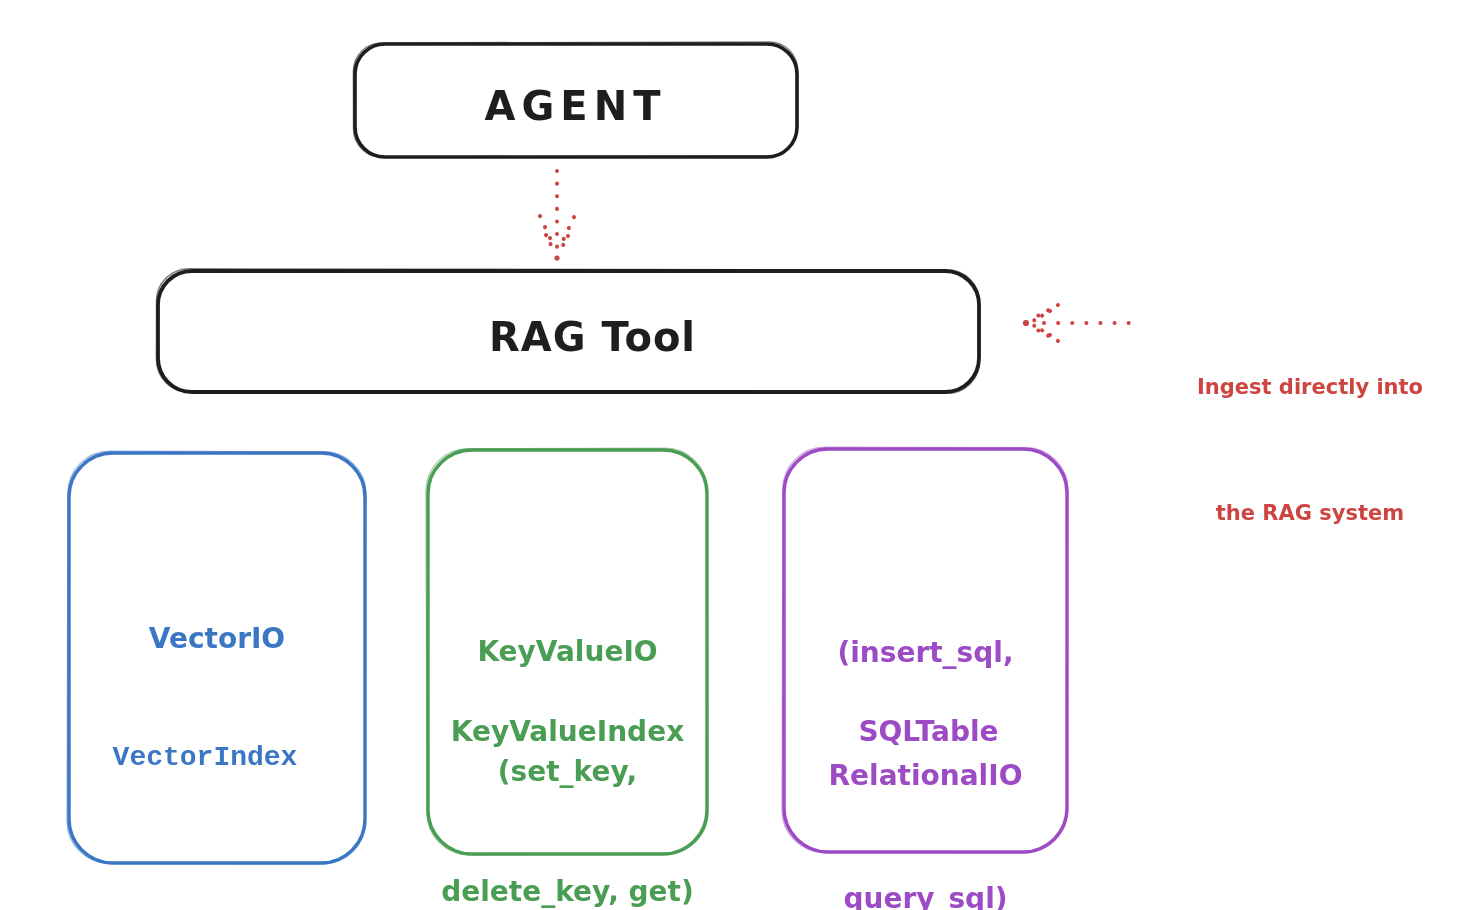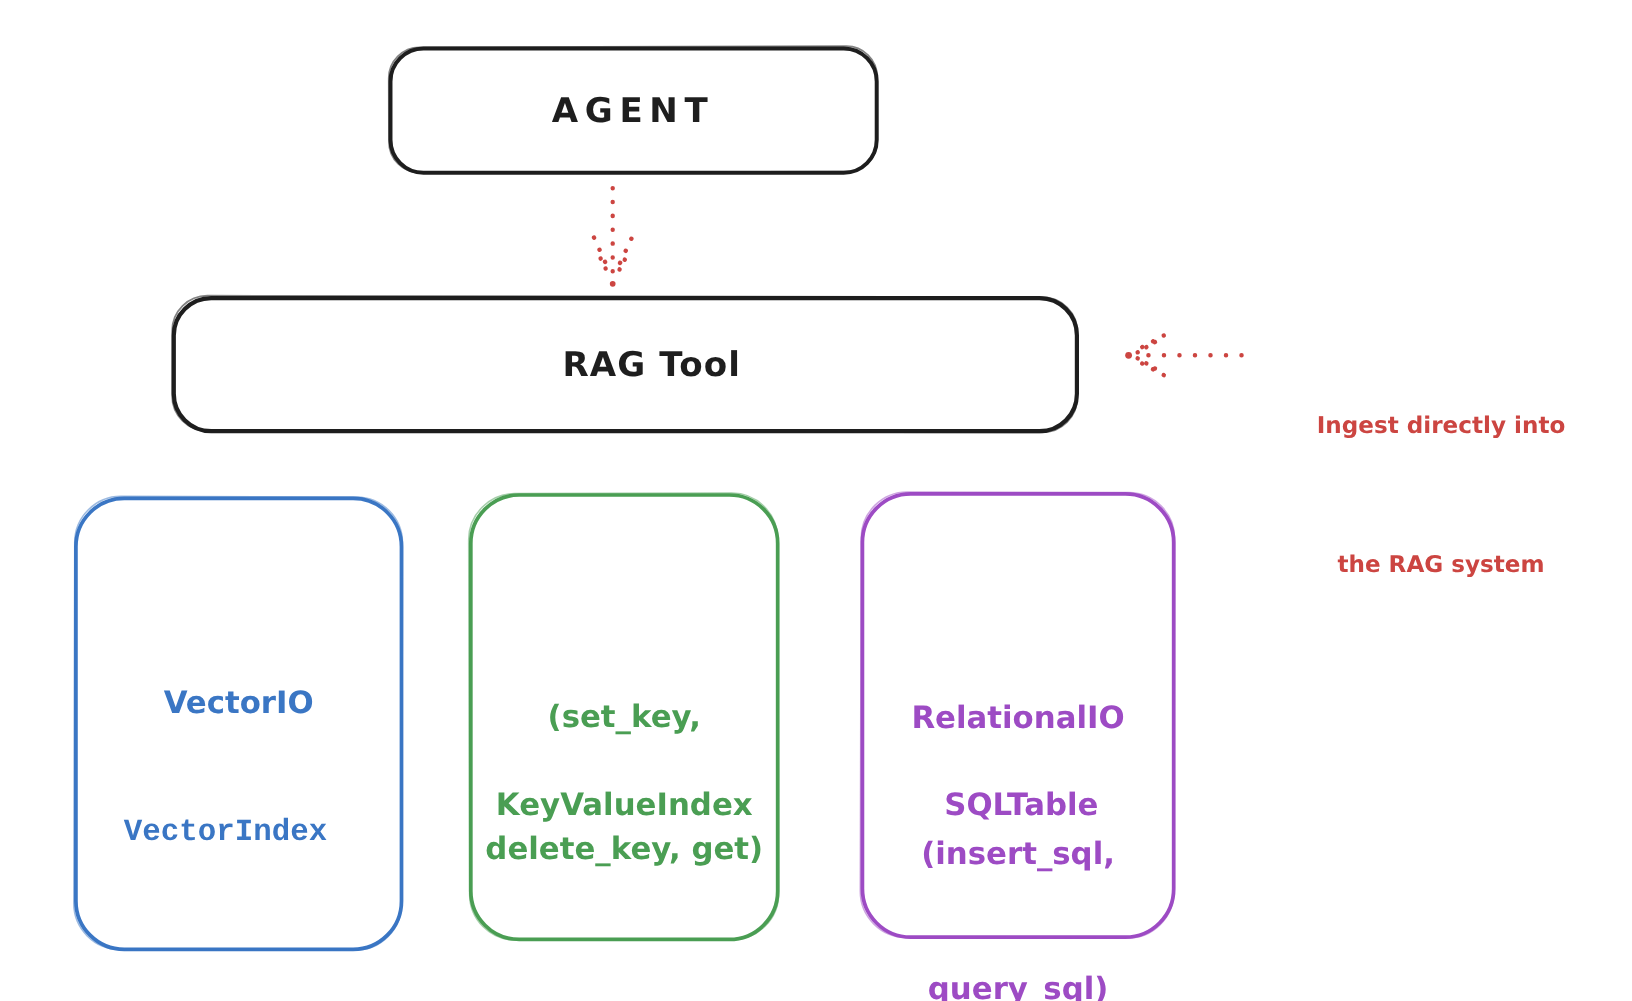--- a/index.html
+++ b/index.html
@@ -33,21 +33,21 @@
   .stroke-green  { color: var(--green); }
   .stroke-purple { color: var(--purple); }
 
   .label {
     position: absolute;
     text-align: center;
     white-space: pre;
   }
   .node-label {
     color: var(--ink);
-    font-size: 31px;
+    font-size: 40px;
     font-weight: 600;
   }
   .agent-label {
     left: 353px; top: 83px; width: 445px;
     letter-spacing: 6px;
   }
   .ragtool-label {
     left: 157px; top: 314px; width: 823px;
     letter-spacing: 1px;
     margin-left: 24px;
@@ -135,25 +135,26 @@
     <div>the RAG system</div>
   </div>
 
   <div class="label io-text io-blue vector-group">
     <div>VectorIO</div>
     
   </div>
   <div class="label io-text io-blue vector-index">VectorIndex</div>
 
   <div class="label io-text io-green keyvalue-group">
+    <div>KeyValueIO</div>
     <div>(set_key,</div>
     <div>delete_key, get)</div>
   </div>
   <div class="label io-text io-green keyvalue-index">KeyValueIndex</div>
 
   <div class="label io-text io-purple relational-group">
+    <div>(insert_sql,</div>
     <div>RelationalIO</div>
-    <div>(insert_sql,</div>
     <div>query_sql)</div>
   </div>
   <div class="label io-text io-purple relational-index">SQLTable</div>
 
 </div>
 
 </body></html>

